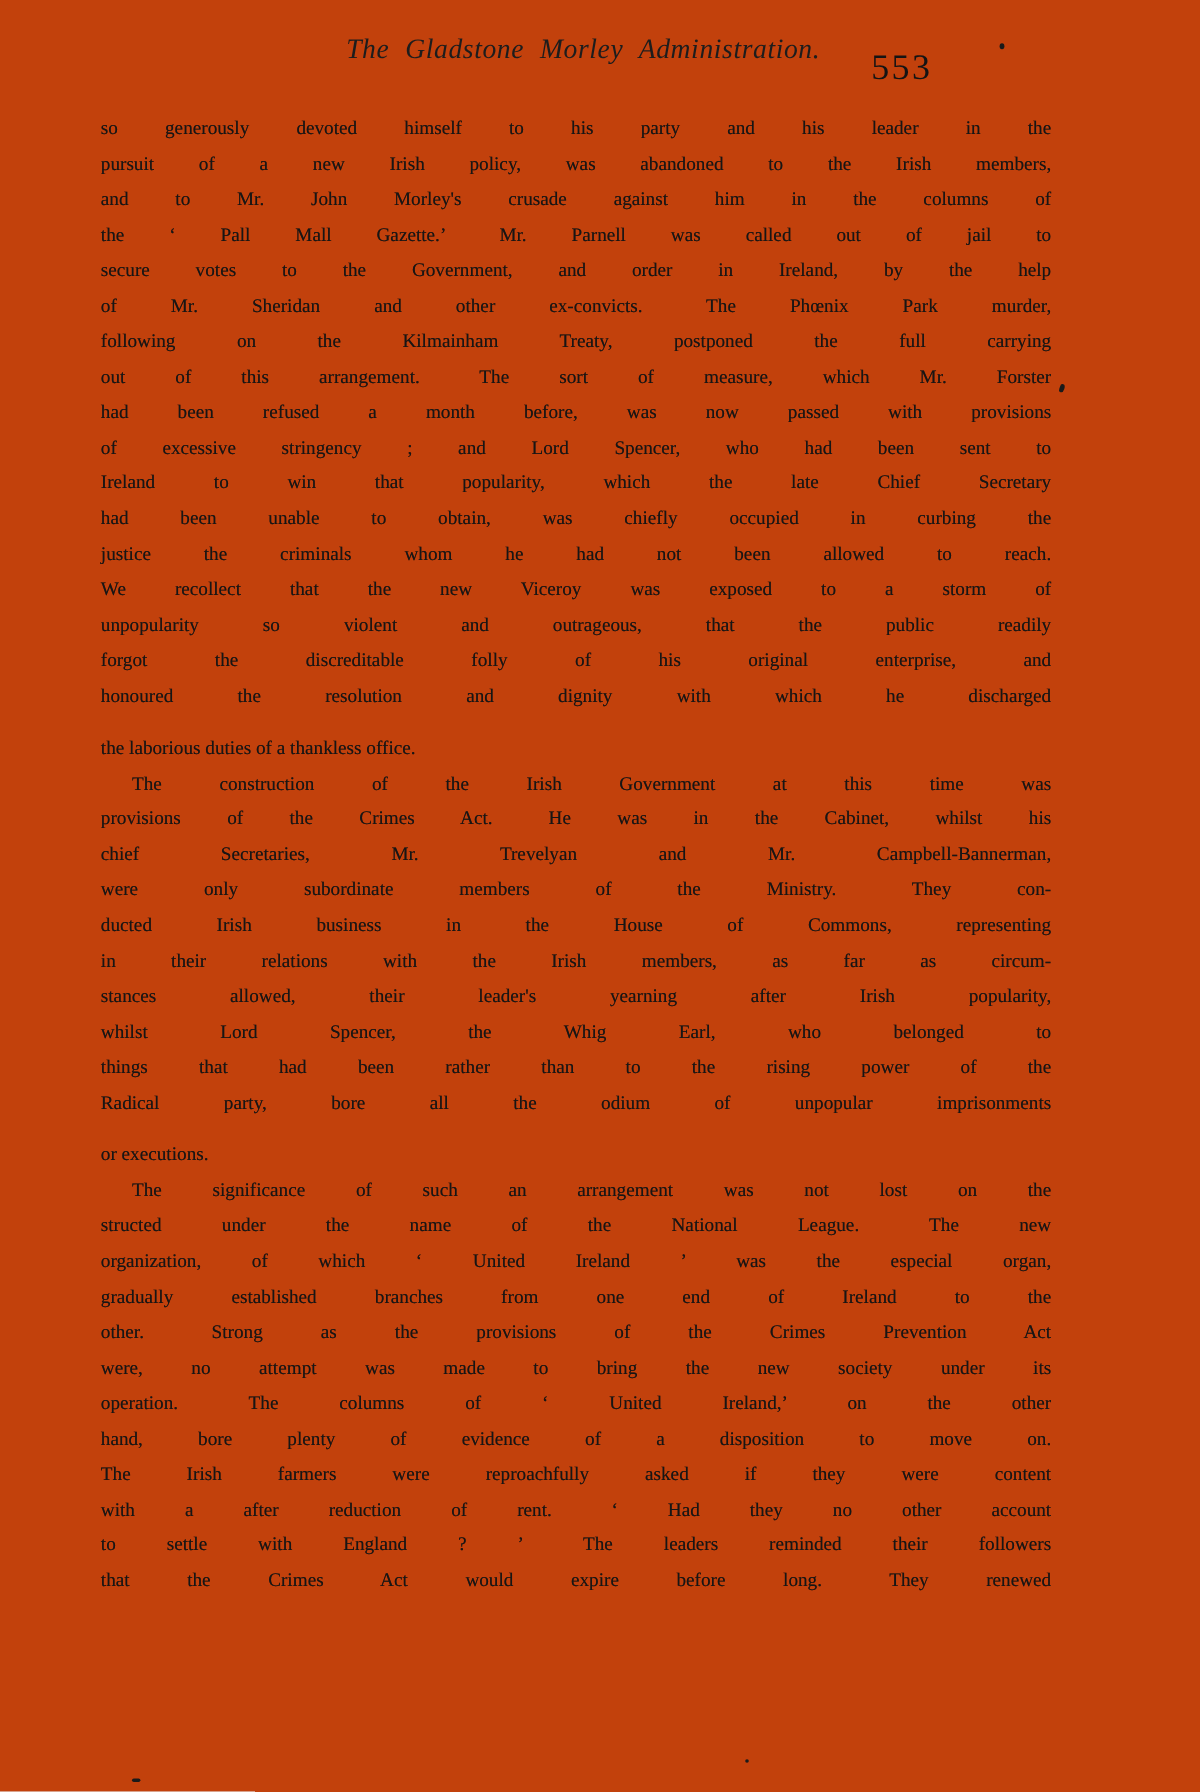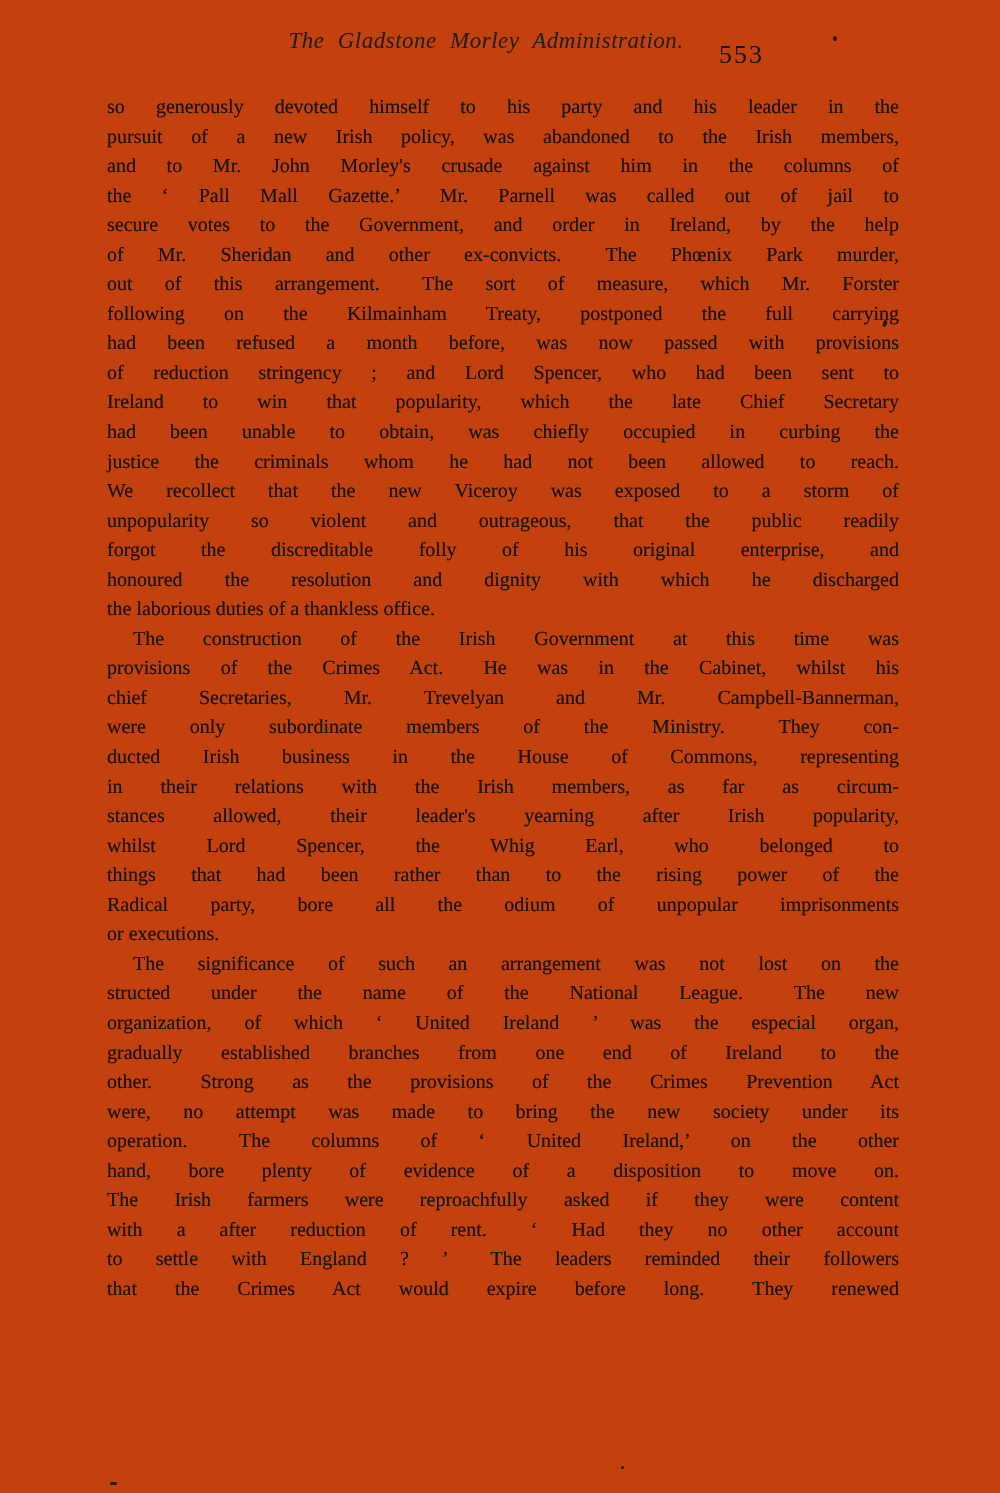--- a/index.html
+++ b/index.html
@@ -31,53 +31,54 @@
     font-style: italic;
     font-size: 23px;
     letter-spacing: 0.5px;
     word-spacing: 7px;
     color: #1d1d1d;
     transform: scaleY(1.02);
   }
   .page-number {
     position: absolute;
     top: 12px;
-    right: 118px;
-    font-size: 26px;
+    right: 105px;
+    font-size: 30px;
     letter-spacing: 2px;
     color: #141414;
   }
 
   
   .body-text {
     position: absolute;
     top: 93px;
-    left: 107px;
+    left: 84px;
     width: 792px;
-    font-size: 20px;
+    font-size: 16px;
     line-height: 29.55px;
     text-rendering: geometricPrecision;
     text-shadow: 0 0 0.5px rgba(10,10,10,0.55);
   }
   .paragraph { margin: 0; padding: 0; }
   .line {
     text-align: justify;
     -moz-text-align-last: justify;
     text-align-last: justify;
     height: 29.55px;
     overflow: visible;
     white-space: nowrap; 
   }
   
   .line { white-space: normal; }
   .line.indent { text-indent: 26px; }
   .line.short-last {
     text-align: left;
     -moz-text-align-last: left;
     text-align-last: left;
+    margin-top: 14px;
   }
 
   
   .speck {
     position: absolute;
     background: #1a1a1a;
     border-radius: 50%;
   }
   .speck-dot-header { left: 833px; top: 36px; width: 4px; height: 5px; }
   .speck-tick-margin { left: 883px; top: 320px; width: 4px; height: 7px; border-radius: 40% 60% 60% 40%; transform: rotate(18deg); }
@@ -95,24 +96,24 @@
   </div>
 
   <div class="body-text">
       <div class="paragraph">
         <div class="line">so generously devoted himself to his party and his leader in the</div>
         <div class="line">pursuit of a new Irish policy, was abandoned to the Irish members,</div>
         <div class="line">and to Mr. John Morley's crusade against him in the columns of</div>
         <div class="line">the ‘ Pall Mall Gazette.’  Mr. Parnell was called out of jail to</div>
         <div class="line">secure votes to the Government, and order in Ireland, by the help</div>
         <div class="line">of Mr. Sheridan and other ex-convicts.  The Phœnix Park murder,</div>
+        <div class="line">following on the Kilmainham Treaty, postponed the full carrying</div>
         <div class="line">out of this arrangement.  The sort of measure, which Mr. Forster</div>
-        <div class="line">following on the Kilmainham Treaty, postponed the full carrying</div>
         <div class="line">had been refused a month before, was now passed with provisions</div>
-        <div class="line">of reduction stringency ; and Lord Spencer, who had been sent to</div>
+        <div class="line">of excessive stringency ; and Lord Spencer, who had been sent to</div>
         <div class="line">Ireland to win that popularity, which the late Chief Secretary</div>
         <div class="line">had been unable to obtain, was chiefly occupied in curbing the</div>
         <div class="line">justice the criminals whom he had not been allowed to reach.</div>
         <div class="line">We recollect that the new Viceroy was exposed to a storm of</div>
         <div class="line">unpopularity so violent and outrageous, that the public readily</div>
         <div class="line">forgot the discreditable folly of his original enterprise, and</div>
         <div class="line">honoured the resolution and dignity with which he discharged</div>
         <div class="line short-last">the laborious duties of a thankless office.</div>
       </div>
       <div class="paragraph">

